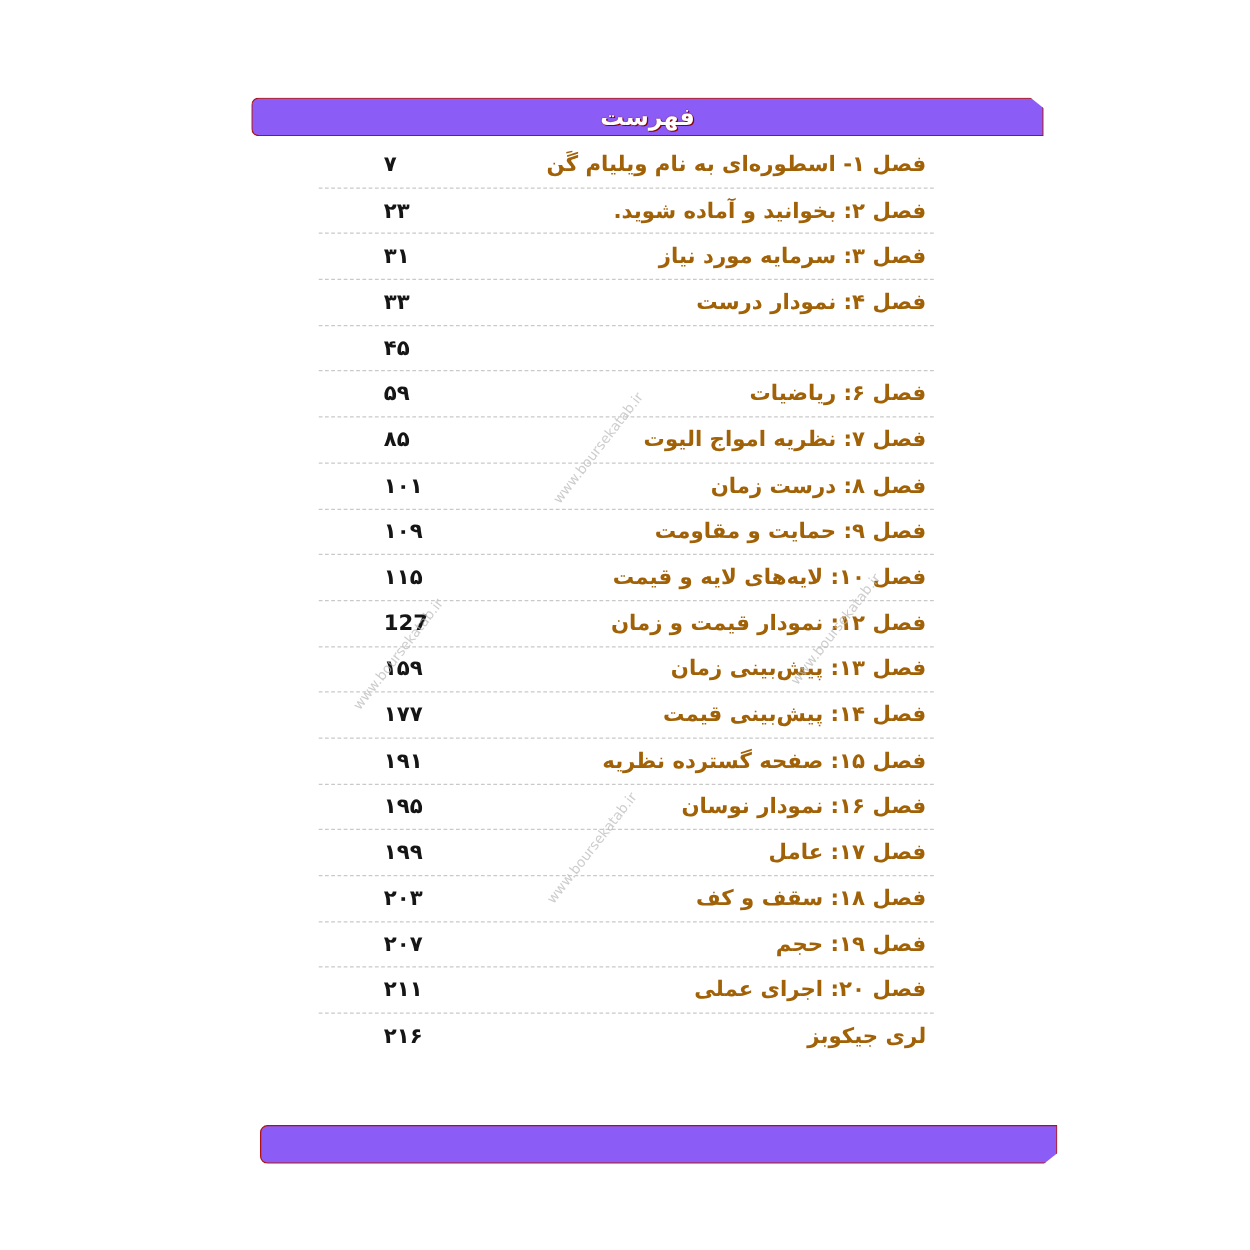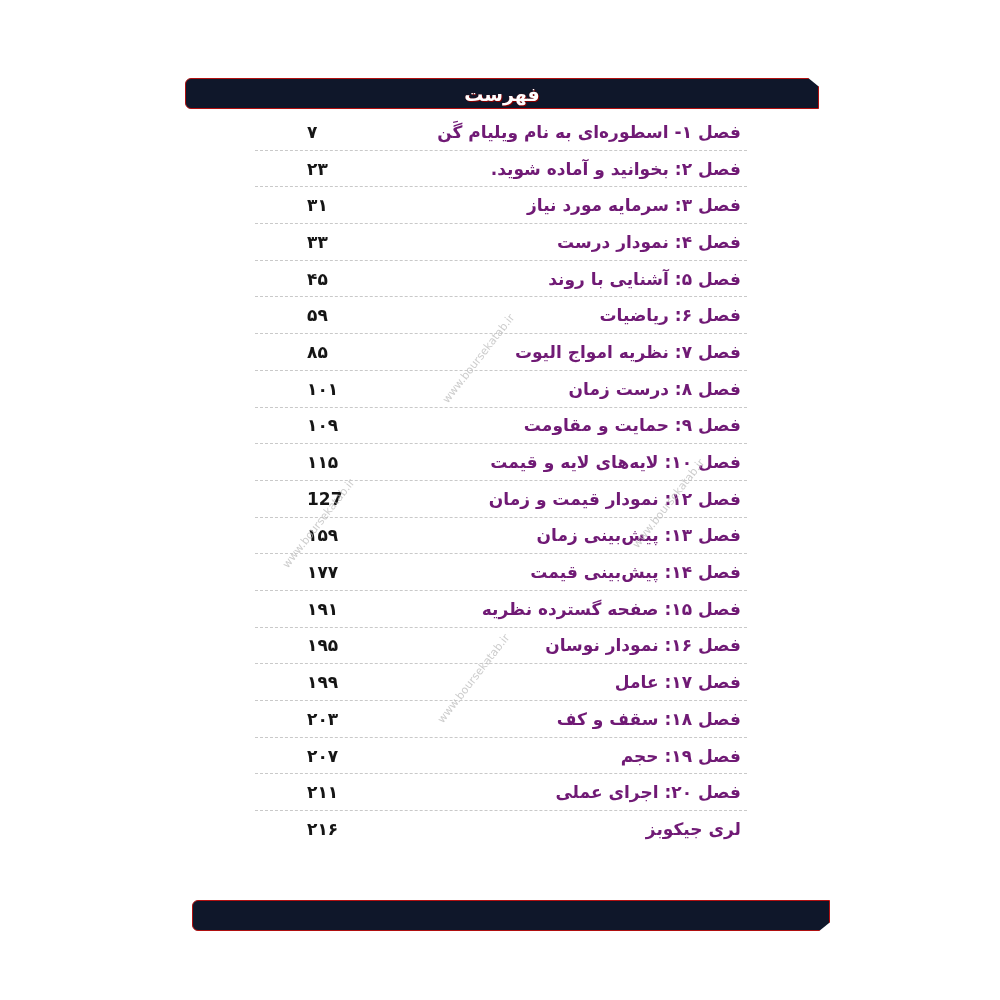--- a/index.html
+++ b/index.html
@@ -12,23 +12,24 @@
     }
     .page {
       position: relative;
       width: 1000px;
       height: 1000px;
       background: #ffffff;
       font-family: "DejaVu Sans", sans-serif;
     }
     .bar {
       position: absolute;
-      background: #0f172a;
+      background: #8b5cf6;
       border: 1px solid #b01010;
       box-sizing: border-box;
+      margin-left: 16px;
     }
     .bar-top {
       left: 185px;
       top: 78px;
       width: 634px;
       height: 31px;
       border-radius: 6px 0 0 6px;
       clip-path: polygon(0 0, 98.3% 0, 100% 28%, 100% 100%, 0 100%);
       display: flex;
       align-items: center;
@@ -79,21 +80,21 @@
       direction: rtl;
       unicode-bidi: plaintext;
     }
     .toc-title {
       flex: 1;
       text-align: right;
       padding-right: 6px;
       direction: rtl;
       font-size: 17px;
       font-weight: bold;
-      color: #701a75;
+      color: #a16207;
       white-space: nowrap;
     }
     .watermark {
       position: absolute;
       color: #b8b8b8;
       font-size: 11px;
       transform: rotate(-52deg);
       transform-origin: left center;
       opacity: 0.7;
       font-family: "DejaVu Sans", sans-serif;
@@ -122,21 +123,20 @@
     <div class="toc-row">
         <span class="toc-page">۳۱</span>
         <span class="toc-title">فصل ۳: سرمایه مورد نیاز</span>
       </div>
     <div class="toc-row">
         <span class="toc-page">۳۳</span>
         <span class="toc-title">فصل ۴: نمودار درست</span>
       </div>
     <div class="toc-row">
         <span class="toc-page">۴۵</span>
-        <span class="toc-title">فصل ۵: آشنایی با روند</span>
       </div>
     <div class="toc-row">
         <span class="toc-page">۵۹</span>
         <span class="toc-title">فصل ۶: ریاضیات</span>
       </div>
     <div class="toc-row">
         <span class="toc-page">۸۵</span>
         <span class="toc-title">فصل ۷: نظریه امواج الیوت</span>
       </div>
     <div class="toc-row">

